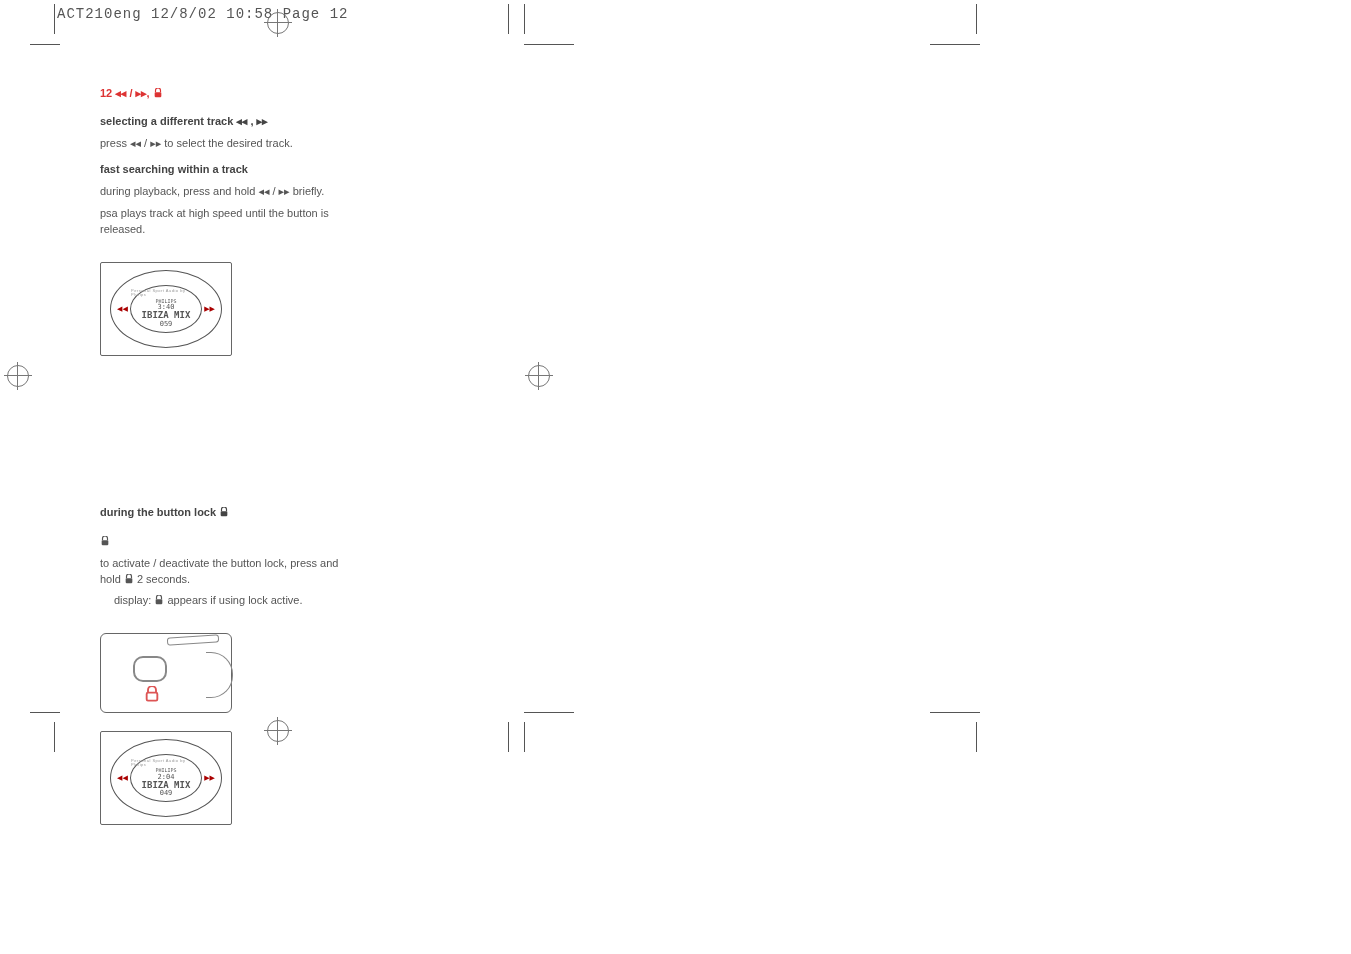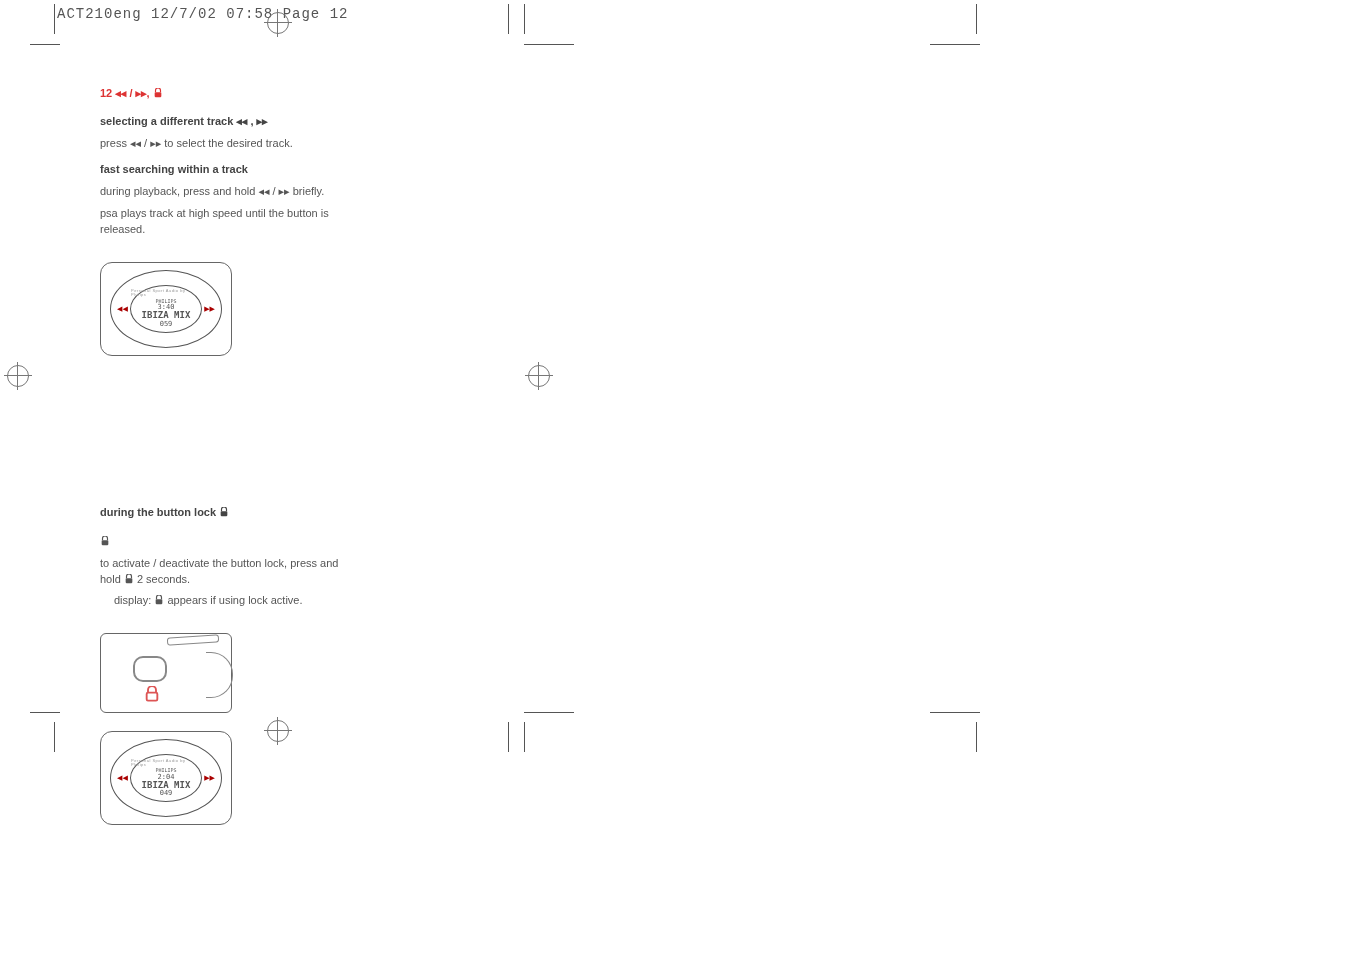--- a/index.html
+++ b/index.html
@@ -52,21 +52,21 @@
     font-weight: bold;
     margin-top: 42px;
   }
   .red { color: #d33; }
   .content-row { display:flex; gap:18px; margin-top:10px;flex-direction:column; }
   .text-col { width: 240px; line-height: 1.45; color:#555;}
   .fig-col  { width: 140px; }
   .fig {
     width: 130px; height: 92px;
     border: 1px solid #666;
-    border-radius: 12px;
+    border-radius: 2px;
     display:flex; align-items:center; justify-content:center;
   }
   .device-oval{
     width:110px; height:76px;
     border:1px solid #555;
     border-radius:50%/50%;
     position:relative;
     display:flex; align-items:center; justify-content:center;
   }
   .device-inner{
@@ -118,21 +118,21 @@
   }
   .fig2 .slot{
     position:absolute; right:12px; top:2px; width:50px; height:6px;
     border:1px solid #888; border-radius:3px; transform:rotate(-4deg);
   }
 </style>
 </head>
 <body>
 
 <div class="slug">
-  <span>ACT210eng  12/7/02  07:58  Page 12</span>
+  <span>ACT210eng  12/8/02  10:58  Page 12</span>
 </div>
 
 <div class="crop vcrop" style="left:54px; top:4px; height:30px;"></div>
 <div class="crop hcrop" style="left:30px; top:44px; width:30px;"></div>
 <div class="crop vcrop" style="left:508px; top:4px; height:30px;"></div>
 <div class="crop vcrop" style="left:524px; top:4px; height:30px;"></div>
 <div class="crop hcrop" style="left:524px; top:44px; width:50px;"></div>
 <div class="crop vcrop" style="left:976px; top:4px; height:30px;"></div>
 <div class="crop hcrop" style="left:930px; top:44px; width:50px;"></div>
 

